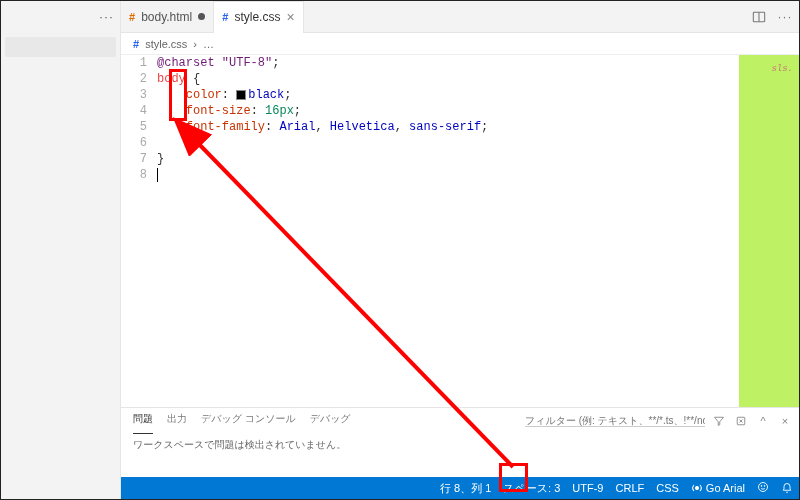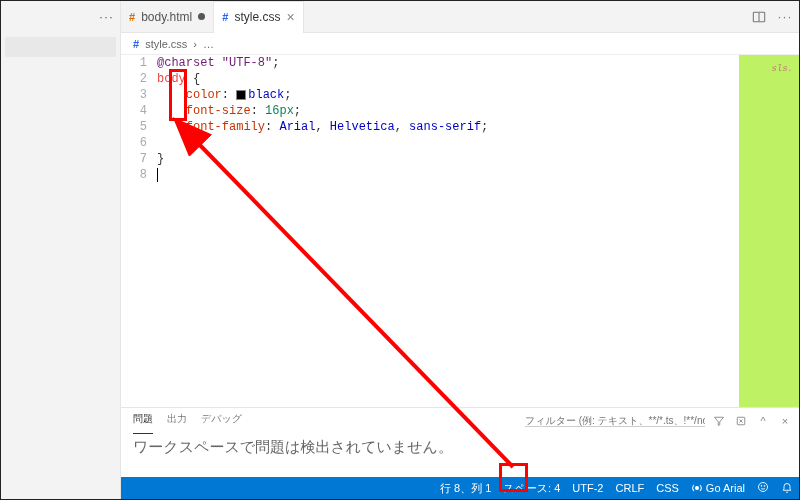--- a/index.html
+++ b/index.html
@@ -226,21 +226,21 @@
   }
   .panel-right .picon {
     width: 16px; height: 16px;
     display: flex; align-items: center; justify-content: center;
     cursor: pointer;
   }
   .panel-body {
     flex: 1;
     padding: 4px 12px;
     color: #666;
-    font-size: 15px;
+    font-size: 10px;
   }
   
   .statusbar {
     height: 22px;
     background: #0078d4;
     color: #fff;
     display: flex;
     align-items: center;
     font-size: 11px;
   }
@@ -332,20 +332,21 @@
         <div class="minimap">
           <div class="watermark">sls.</div>
         </div>
       </div>
     </div>
 
     <div class="panel">
       <div class="panel-tabs" id="panel-tabs">
         <div class="panel-tab active">問題</div>
           <div class="panel-tab">出力</div>
+          <div class="panel-tab">デバッグ コンソール</div>
           <div class="panel-tab">デバッグ</div>
           <div class="panel-right">
           <input type="text" placeholder="フィルター (例: テキスト、**/*.ts、!**/node_modules/**)" style="">
           <span class="picon">
             <svg width="12" height="12" viewBox="0 0 16 16" fill="none" stroke="#888" stroke-width="1.2">
                 <path d="M2 3h12l-5 6v4l-2 1v-5z"></path>
               </svg>
           </span>
           <span class="picon">
             <svg width="12" height="12" viewBox="0 0 16 16" fill="none" stroke="#888" stroke-width="1.2">
@@ -362,24 +363,24 @@
       </div>
     </div>
 
     <div class="statusbar">
       <span class="spacer"></span>
       <div id="status-right" style="display:flex;height:100%">
           <div class="status-item">
             <span>行 8、列 1</span>
           </div>
           <div class="status-item">
-            <span>スペース: 4</span>
-          </div>
-          <div class="status-item">
-            <span>UTF-2</span>
+            <span>スペース: 3</span>
+          </div>
+          <div class="status-item">
+            <span>UTF-9</span>
           </div>
           <div class="status-item">
             <span>CRLF</span>
           </div>
           <div class="status-item">
             <span>CSS</span>
           </div>
           <div class="status-item">
             <span class="broadcast-icon">
               <svg width="12" height="12" viewBox="0 0 16 16" fill="none" stroke="#fff" stroke-width="1.4">

